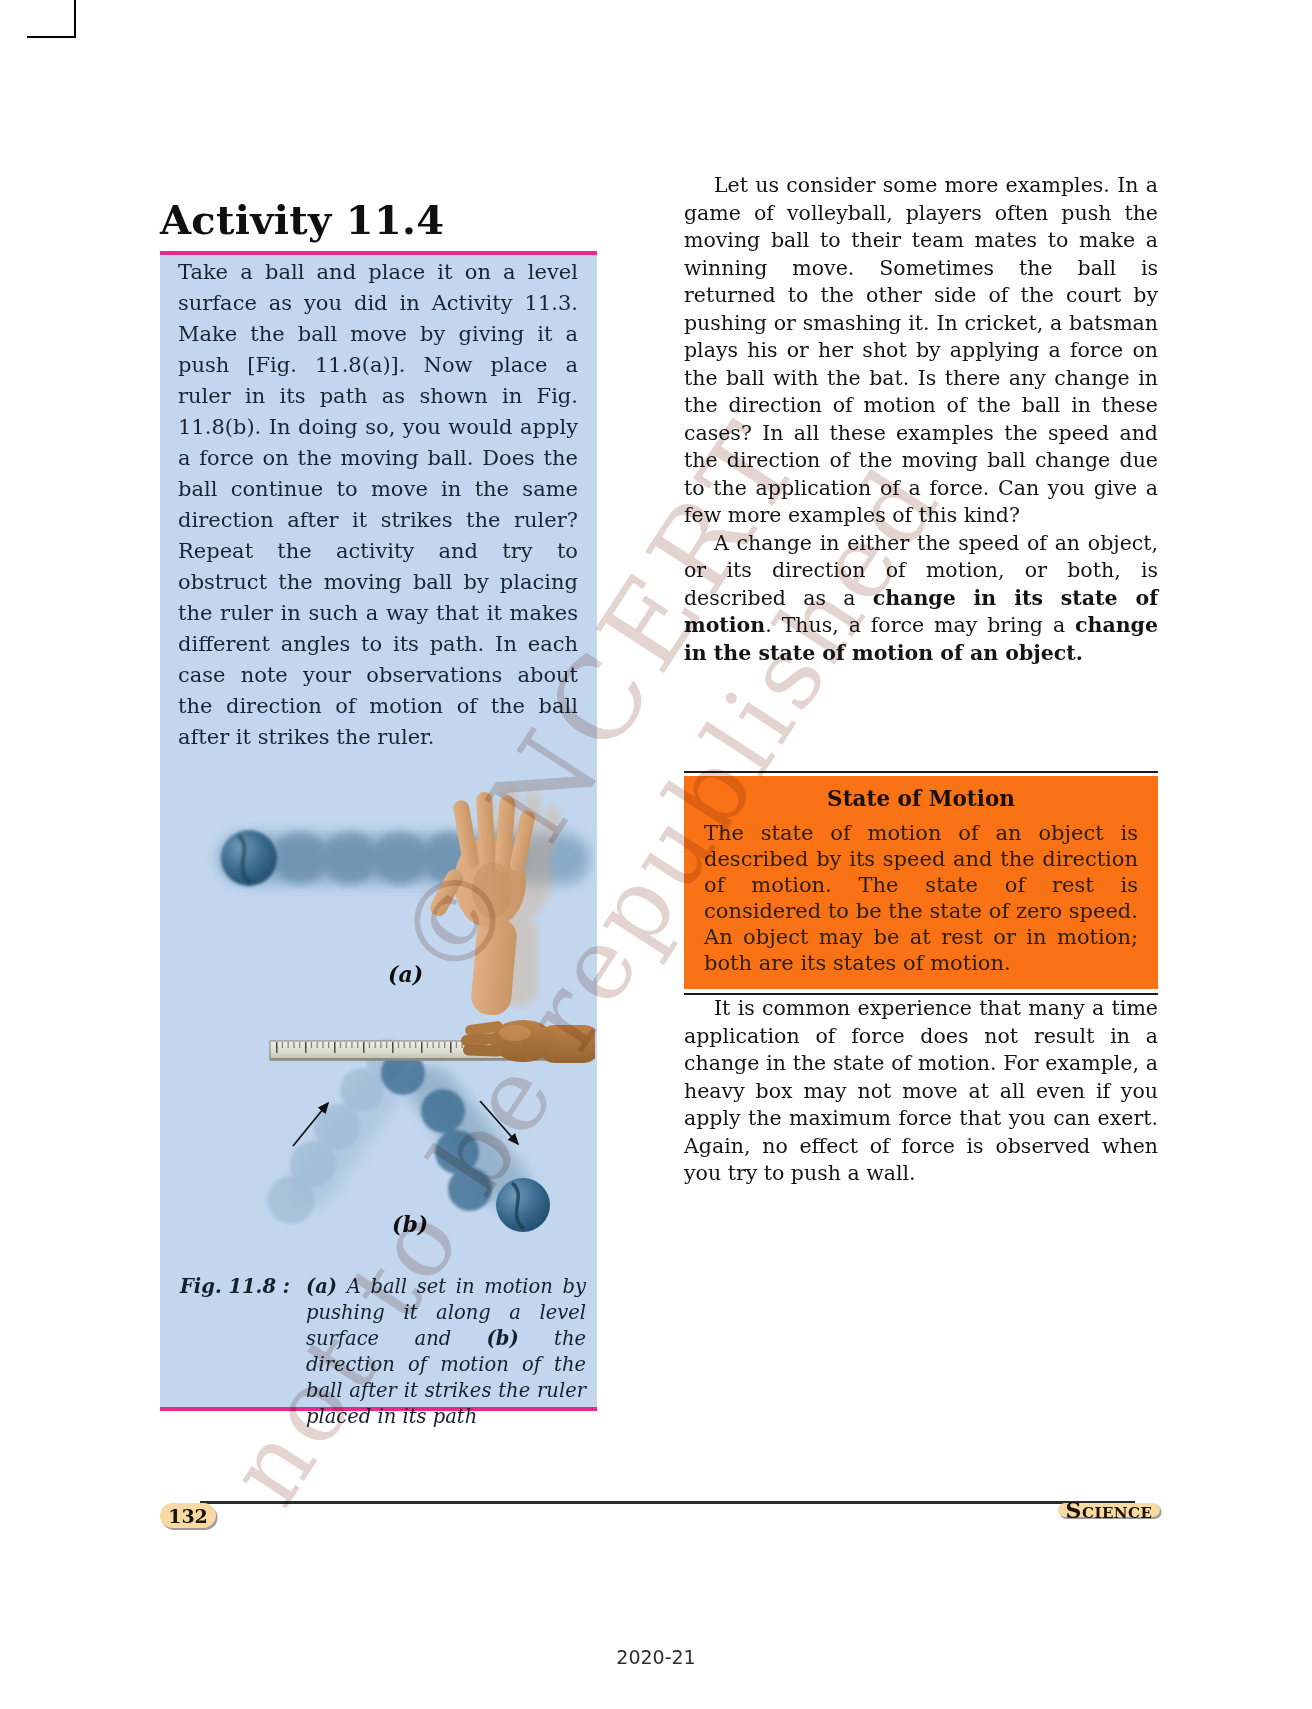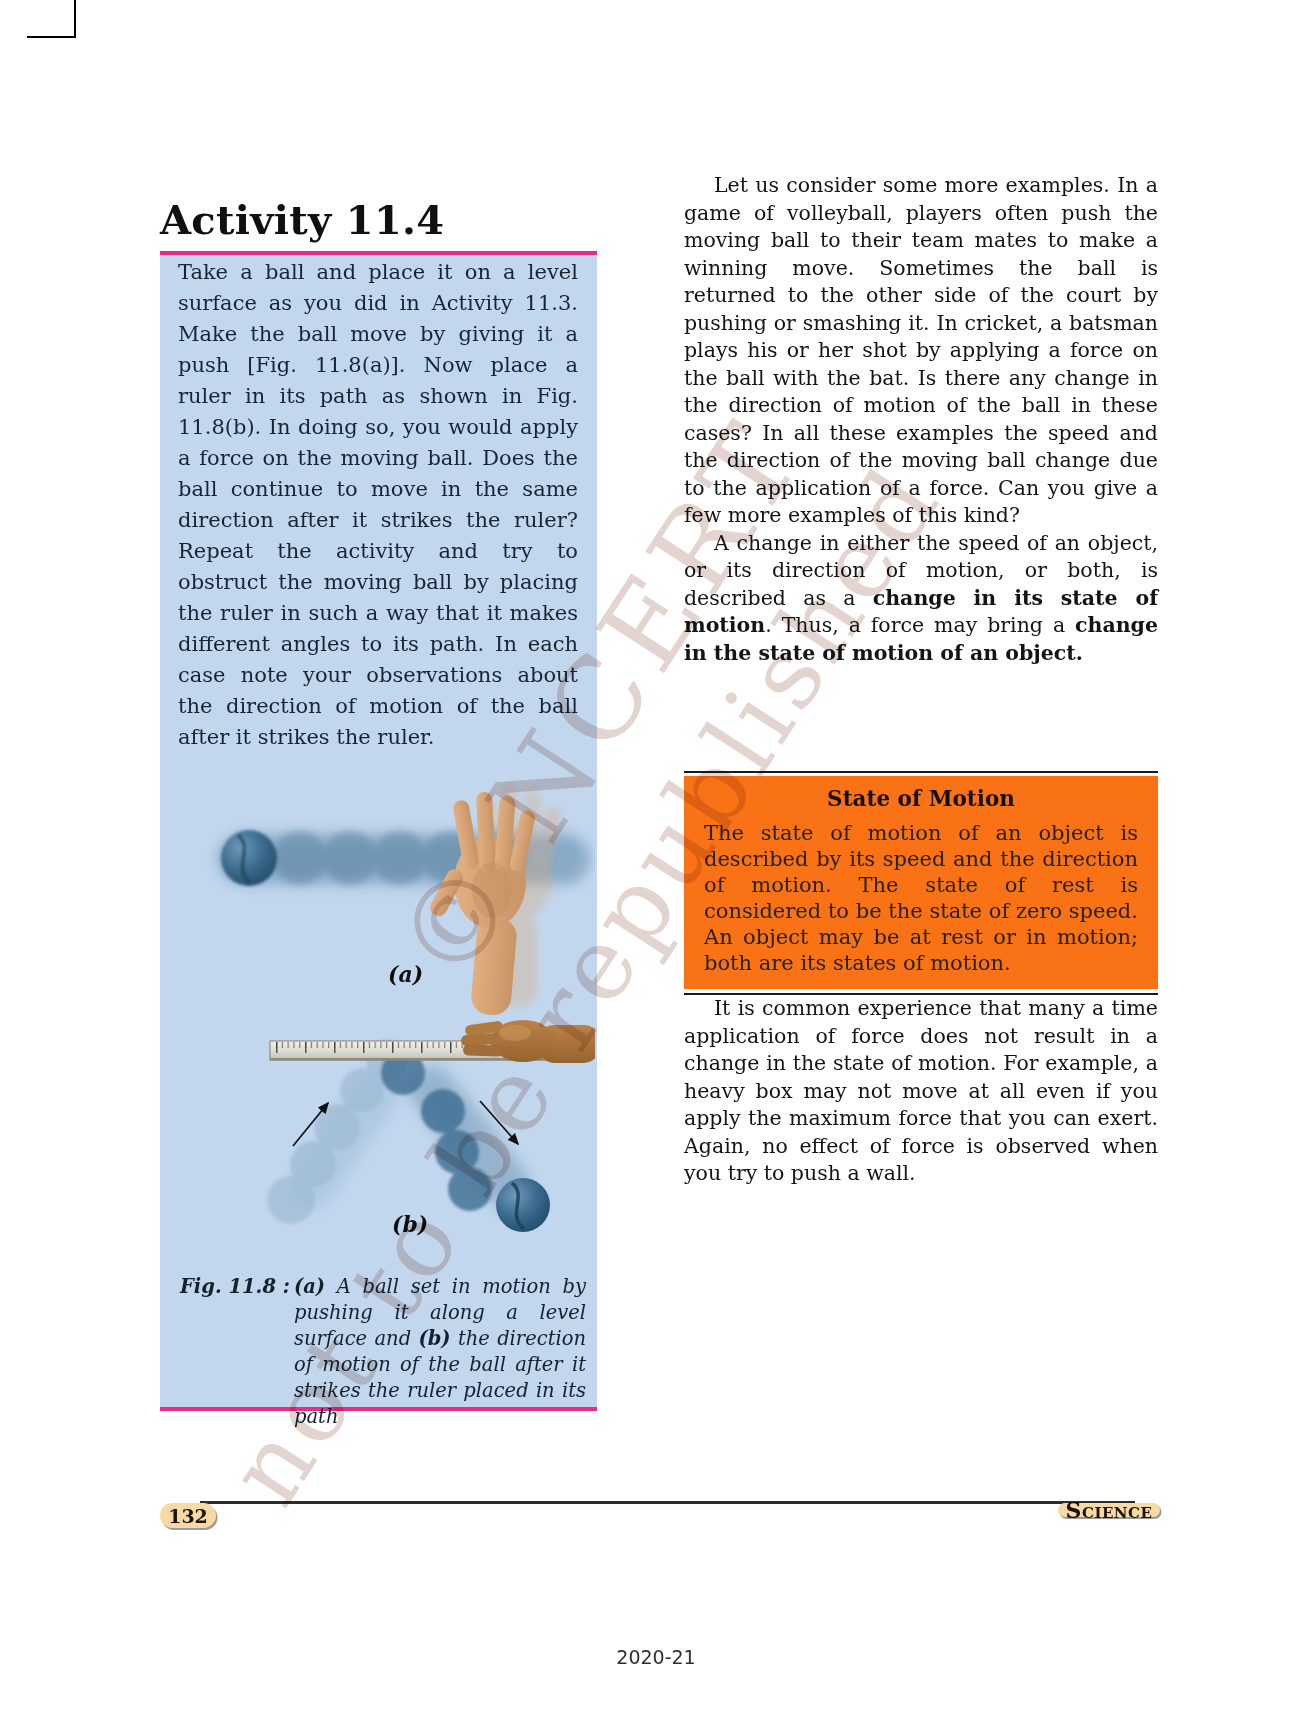--- a/index.html
+++ b/index.html
@@ -22,21 +22,21 @@
 
   .activity-box{position:relative;background:#c2d7ee;height:1152px;border-bottom:4px solid #e82a8a;}
   .activity-text{padding:2px 19px 0 18px;font-size:21px;line-height:31px;text-align:justify;color:#182434;margin:0;}
 
   .fig-a{position:absolute;left:0;top:515px;width:435px;height:245px;}
   .fig-b{position:absolute;left:0;top:760px;width:435px;height:250px;}
   .fig-label{position:absolute;font-style:italic;font-weight:bold;font-size:22px;color:#0e0e0e;}
   .fig-label-a{left:228px;top:706px;}
   .fig-label-b{left:232px;top:956px;}
 
-  .fig-caption{position:absolute;left:20px;top:1019px;width:406px;display:flex;gap:4px;
+  .fig-caption{position:absolute;left:20px;top:1019px;width:406px;display:flex;gap:16px;
     font-style:italic;font-size:19.5px;line-height:26px;color:#15202d;}
   .cap-label{font-weight:bold;white-space:nowrap;}
   .cap-body{text-align:justify;flex:1;}
   .cap-b{font-weight:bold;}
 
   .som-box{margin-top:104px;}
   .som-line{height:2px;background:#1b1b1b;}
   .som-inner{background:#f97316;padding:10px 20px 13px;margin:3px 0 4px;}
   .som-title{text-align:center;font-weight:bold;font-size:21.5px;margin:0 0 9px;color:#161006;}
   .som-body{font-size:21px;line-height:26px;text-align:justify;color:#2a2013;margin:0;}

